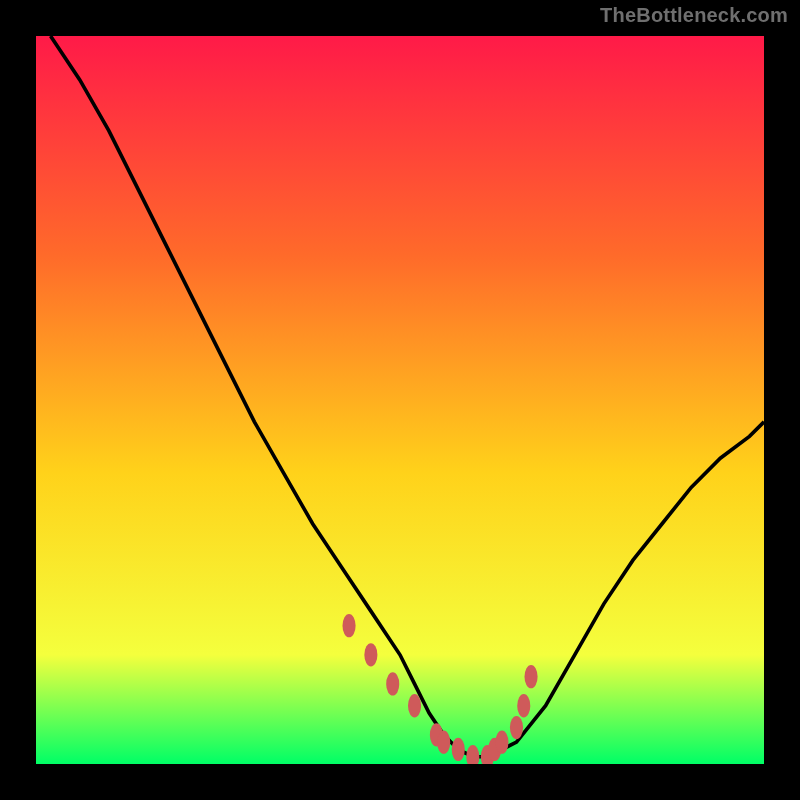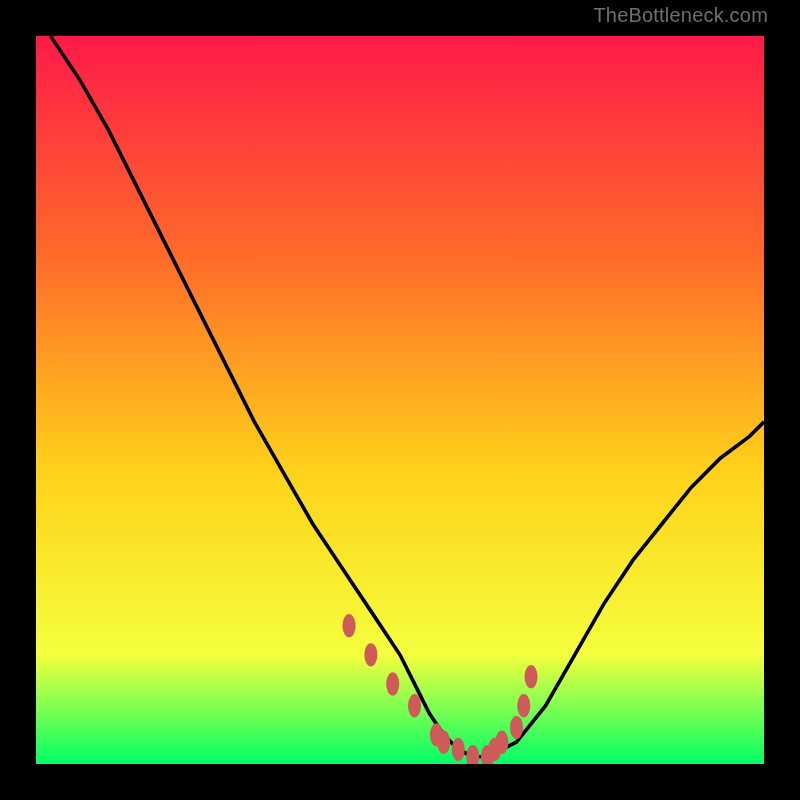--- a/index.html
+++ b/index.html
@@ -27,24 +27,24 @@
     height: 728px;
   }
   svg.plot {
     width: 100%;
     height: 100%;
     display: block;
   }
   .watermark {
     position: absolute;
     top: 4px;
-    right: 32px;
+    right: 12px;
     color: #6f6f6f;
     font-size: 20px;
-    font-weight: 400;
+    font-weight: 700;
     letter-spacing: 0.2px;
     pointer-events: none;
   }
 </style>
 </head>
 <body>
 
 <div class="frame">
   <div class="plot-area">
     <svg class="plot" viewBox="0 0 100 100" preserveAspectRatio="none">

